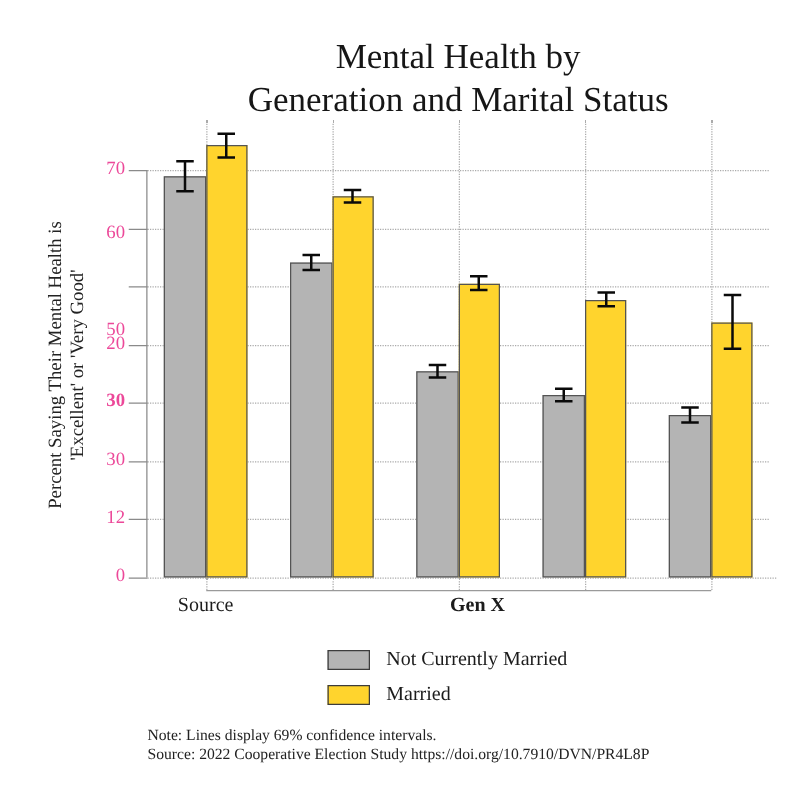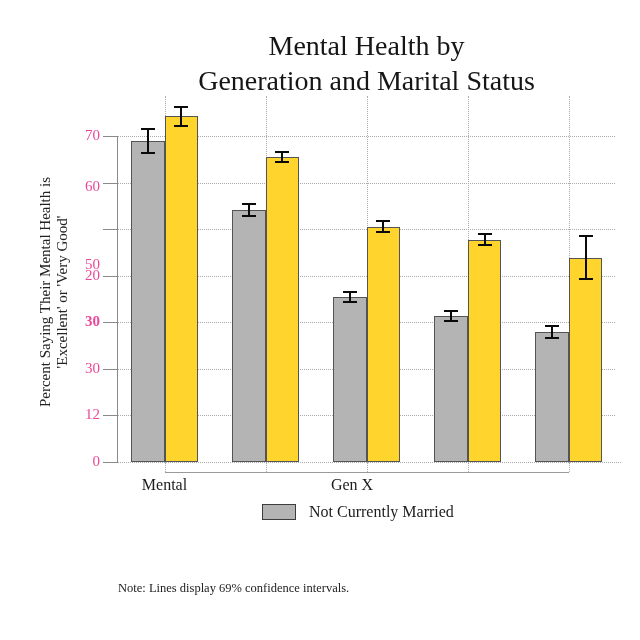--- a/index.html
+++ b/index.html
@@ -32,21 +32,21 @@
   }
   .bar{position:absolute;box-sizing:border-box;border:1px solid #545454;}
   .errbar-line{position:absolute;width:2px;background:#0a0a0a;transform:translateX(-1px);}
   .errbar-cap{position:absolute;width:14px;height:2px;background:#0a0a0a;transform:translateX(-7px);}
   .cat-axis-line{position:absolute;height:1px;background:#9a9a9a;}
   .cat-tick{position:absolute;top:366px;height:10px;width:0;border-left:1px dotted #ababab;}
   .cat-label{
     position:absolute;top:380px;width:110px;text-align:center;
     font-size:16px;color:#1c1c1c;transform:translateX(-55px);
   }
-  .legend{position:absolute;left:262px;top:504px;text-align:center;}
+  .legend{position:absolute;left:262px;top:520px;text-align:center;}
   .legend-row{display:flex;align-items:center;margin-bottom:13px;height:15px;}
   .legend-swatch{width:32px;height:14px;border:1px solid #3c3c3c;margin-right:13px;flex:0 0 auto;}
   .legend-label{font-size:16px;color:#1c1c1c;white-space:nowrap;}
   .notes{position:absolute;left:118px;top:581px;font-size:12.5px;line-height:15px;color:#222;}
 </style>
 </head>
 <body>
 
 <div class="figure">
 
@@ -126,32 +126,37 @@
       <div class="bar" style="left: 349.8px; top: 143.885px; width: 33.5px; height: 222.115px; background: rgb(255, 212, 45);"></div>
       <div class="errbar-line" style="left: 366.55px; top: 138.298px; height: 11.1756px;"></div>
       <div class="errbar-cap" style="left: 366.55px; top: 137.298px;"></div>
       <div class="errbar-cap" style="left: 366.55px; top: 148.473px;"></div>
       <div class="bar" style="left: 450.9px; top: 162.046px; width: 33.5px; height: 203.954px; background: rgb(255, 212, 45);"></div>
       <div class="errbar-line" style="left: 467.65px; top: 140.16px; height: 42.8397px;"></div>
       <div class="errbar-cap" style="left: 467.65px; top: 139.16px;"></div>
       <div class="errbar-cap" style="left: 467.65px; top: 182px;"></div>
       <div class="cat-axis-line" style="left: 46.5px; top: 376px; width: 404.4px;"></div>
       <div class="cat-tick" style="left: 46.5px;"></div>
-      <div class="cat-label" style="left: 46.5px;">Mental</div>
+      <div class="cat-label" style="left: 46.5px;">Source</div>
       <div class="cat-tick" style="left: 147.6px;"></div>
       <div class="cat-tick" style="left: 248.7px;"></div>
-      <div class="cat-label" style="left: 234px;">Gen X</div>
+      <div class="cat-label" style="left: 264px; font-weight: bold;">Gen X</div>
       <div class="cat-tick" style="left: 349.8px;"></div>
       <div class="cat-tick" style="left: 450.9px;"></div>
     </div>
 
   <div class="legend">
     <div class="legend-row">
       <div class="legend-swatch" id="swatch-0" style="background: rgb(180, 180, 180);"></div>
       <div class="legend-label">Not Currently Married</div>
     </div>
+    <div class="legend-row">
+      <div class="legend-swatch" id="swatch-1" style="background: rgb(255, 212, 45);"></div>
+      <div class="legend-label">Married</div>
+    </div>
   </div>
 
   <div class="notes">
     <div>Note: Lines display 69% confidence intervals.</div>
+    <div>Source: 2022 Cooperative Election Study https://doi.org/10.7910/DVN/PR4L8P</div>
   </div>
 
 </div>
 
 </body></html>

